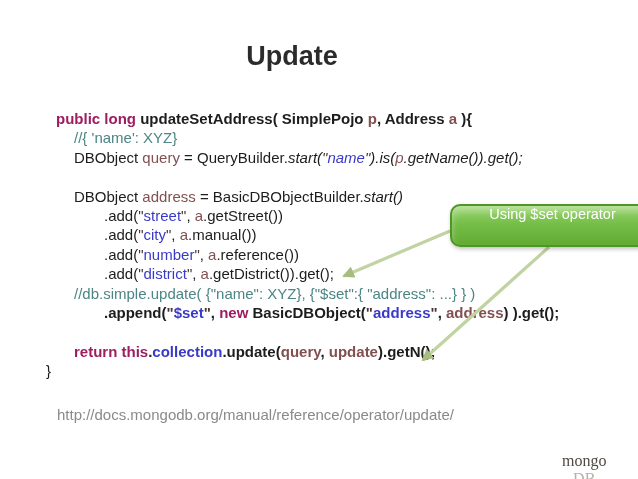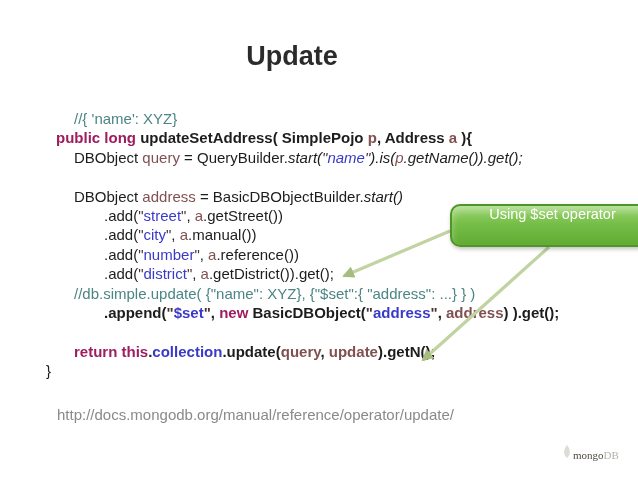--- a/index.html
+++ b/index.html
@@ -25,37 +25,37 @@
     position:absolute;left:422px;top:204px;width:205px;height:43px;
     border:2px solid #4f9626;border-radius:10px;box-sizing:border-box;
     background:linear-gradient(180deg,#9ad470 0%,#74bd46 48%,#61ab33 100%);
     box-shadow:1px 2px 4px rgba(0,0,0,0.25), inset 0 5px 7px rgba(255,255,255,0.35);
     display:flex;justify-content:center;
     color:#ffffff;font-size:14.5px;
   }
   .url{position:absolute;left:29px;top:406px;font-size:15px;color:#8a8a8a;}
   .logo{
     position:absolute;left:534px;top:444px;height:22px;
-    font-family:"Liberation Serif",serif;font-size:11px;
-    display:flex;align-items:center;
+    font-family:"Liberation Serif",serif;font-size:16px;
+    display:flex;align-items:center;flex-direction:column;
   }
   .logo .mongo{color:#4f4a42;}
   .logo .db{color:#b4b1aa;}
   .leaf{margin-right:1px;margin-bottom:8px;}
 </style>
 </head>
 <body>
 
 <div id="slide">
 
   <div class="title">Update</div>
 
   <div class="code">
+      <div class="code-line bold" style="padding-left: 10px;"><span class="seg-kw">public long </span><span>updateSetAddress( SimplePojo </span><span class="seg-var">p</span><span>, Address </span><span class="seg-var">a</span><span> ){</span></div>
       <div class="code-line" style="padding-left: 28px;"><span class="seg-cmt">//{ 'name': XYZ}</span></div>
-      <div class="code-line bold" style="padding-left: 10px;"><span class="seg-kw">public long </span><span>updateSetAddress( SimplePojo </span><span class="seg-var">p</span><span>, Address </span><span class="seg-var">a</span><span> ){</span></div>
       <div class="code-line" style="padding-left: 28px;"><span>DBObject </span><span class="seg-var">query</span><span> = QueryBuilder.</span><span class="seg-it">start(</span><span class="seg-it seg-qt">"</span><span class="seg-it seg-str">name</span><span class="seg-it seg-qt">"</span><span class="seg-it">).is(</span><span class="seg-it seg-var">p</span><span class="seg-it">.getName()).get();</span></div>
       <div class="code-line" style="padding-left: 0px;">&nbsp;</div>
       <div class="code-line" style="padding-left: 28px;"><span>DBObject </span><span class="seg-var">address</span><span> = BasicDBObjectBuilder.</span><span class="seg-it">start()</span></div>
       <div class="code-line" style="padding-left: 58px;"><span>.add(</span><span class="seg-qt">"</span><span class="seg-str">street</span><span class="seg-qt">"</span><span>, </span><span class="seg-var">a</span><span>.getStreet())</span></div>
       <div class="code-line" style="padding-left: 58px;"><span>.add(</span><span class="seg-qt">"</span><span class="seg-str">city</span><span class="seg-qt">"</span><span>, </span><span class="seg-var">a</span><span>.manual())</span></div>
       <div class="code-line" style="padding-left: 58px;"><span>.add(</span><span class="seg-qt">"</span><span class="seg-str">number</span><span class="seg-qt">"</span><span>, </span><span class="seg-var">a</span><span>.reference())</span></div>
       <div class="code-line" style="padding-left: 58px;"><span>.add(</span><span class="seg-qt">"</span><span class="seg-str">district</span><span class="seg-qt">"</span><span>, </span><span class="seg-var">a</span><span>.getDistrict()).get();</span></div>
       <div class="code-line" style="padding-left: 28px;"><span class="seg-cmt">//db.simple.update( {"name": XYZ}, {"$set":{ "address": ...} } )</span></div>
       <div class="code-line bold" style="padding-left: 58px;"><span>.append(</span><span class="seg-qt">"</span><span class="seg-str">$set</span><span class="seg-qt">"</span><span>, </span><span class="seg-kw">new </span><span>BasicDBObject(</span><span class="seg-qt">"</span><span class="seg-str">address</span><span class="seg-qt">"</span><span>, </span><span class="seg-var">address</span><span>) ).get();</span></div>
       <div class="code-line" style="padding-left: 0px;">&nbsp;</div>

